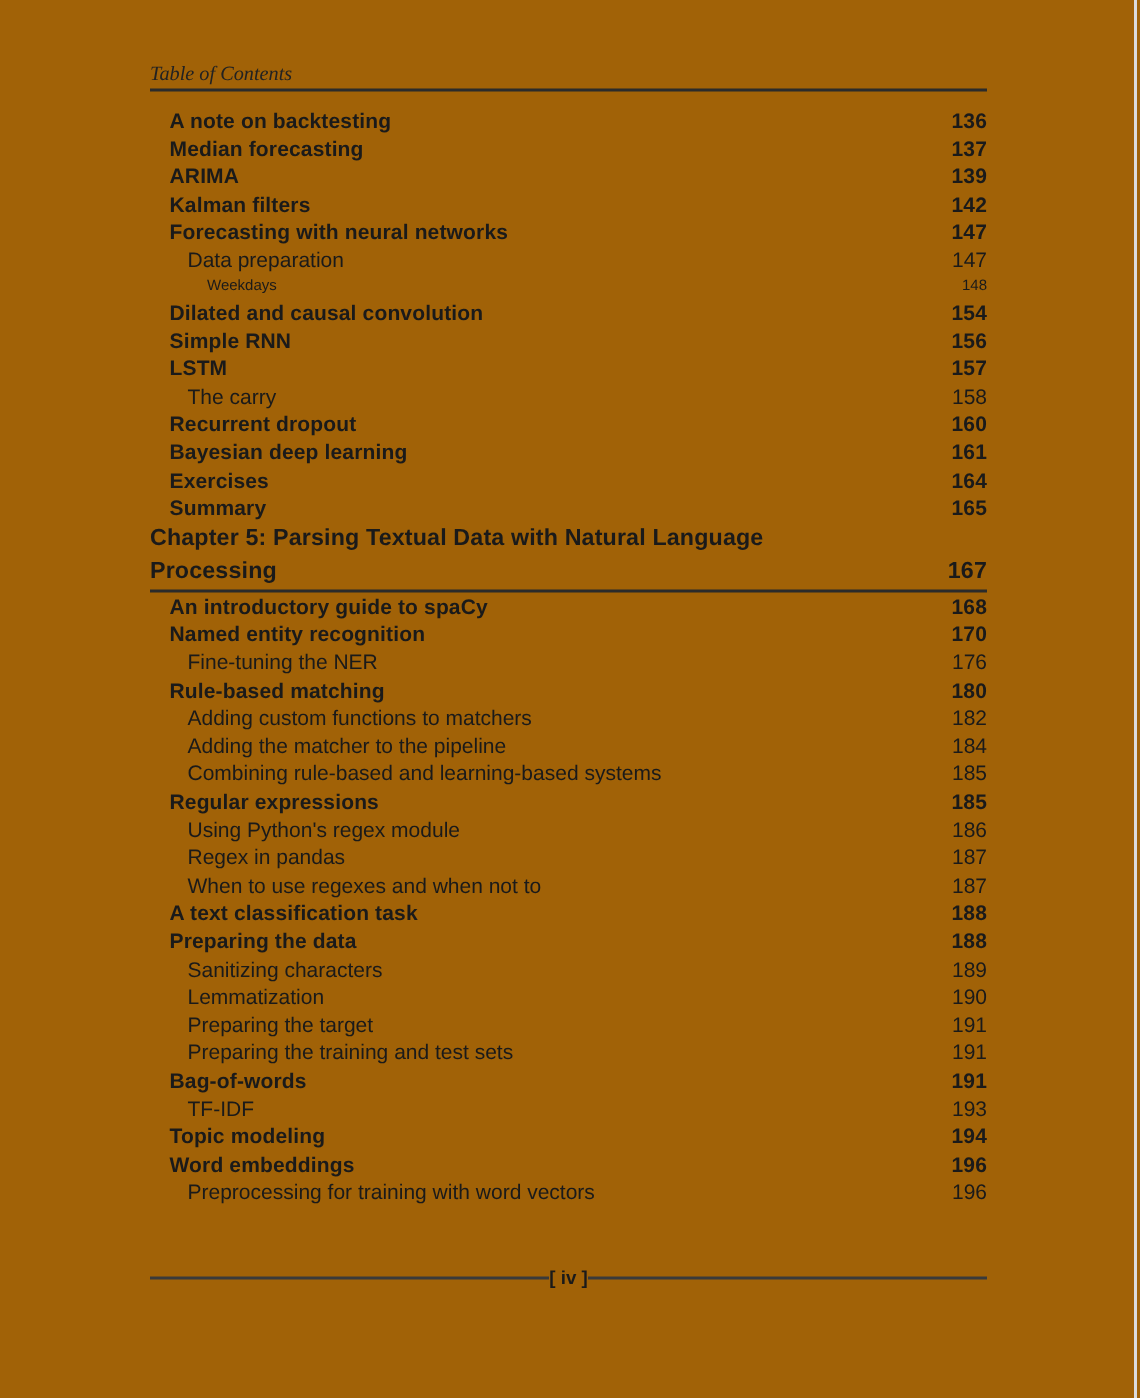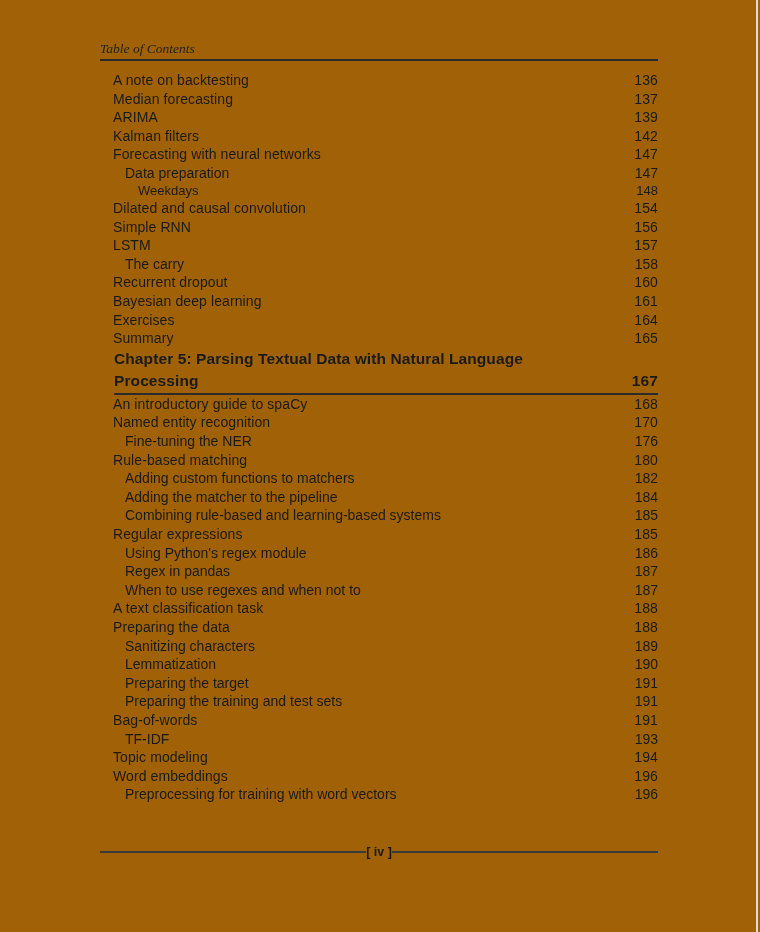--- a/index.html
+++ b/index.html
@@ -49,39 +49,38 @@
   .toc-row {
     display: flex;
     justify-content: space-between;
     align-items: baseline;
     font-size: 14px;
     line-height: 18.6px;
     height: 18.6px;
     white-space: nowrap;
   }
   .toc-row.lvl1 {
-    font-weight: normal;
+    font-weight: bold;
     padding-left: 13px;
     letter-spacing: 0.1px;
   }
   .toc-row.lvl2 {
     padding-left: 25px;
   }
   .toc-row.lvl3 {
     padding-left: 38px;
-    font-size: 13px;
+    font-size: 10px;
     line-height: 16.5px;
     height: 16.5px;
   }
   .chapter-entry {
     font-weight: bold;
     font-size: 15.5px;
     line-height: 22px;
     letter-spacing: 0.1px;
-    margin-left: 14px;
   }
   .chapter-line2 {
     display: flex;
     justify-content: space-between;
     align-items: baseline;
     border-bottom: 2px solid var(--rule);
     padding-bottom: 1px;
   }
   .page-footer {
     position: absolute;

